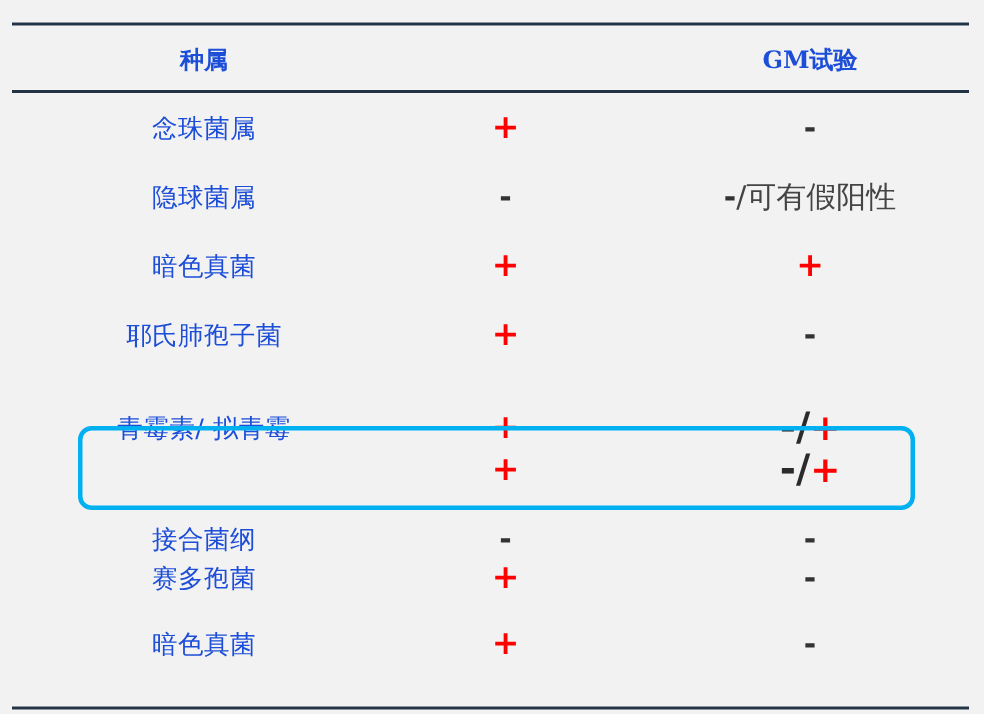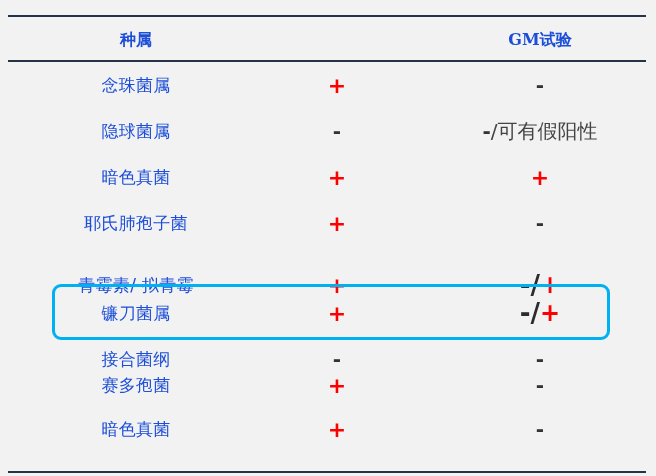--- a/index.html
+++ b/index.html
@@ -89,21 +89,20 @@
 <div class="row" style="top:246px;margin-top:16px;">
   <div class="cell c1 name">青霉素/ 拟青霉</div>
   <div class="cell c2 plus">+</div>
   <div class="cell c3">
     <span class="big">-/</span>
       <span class="bigplus">+</span>
   </div>
 </div>
 
 <div class="row" style="top:290px;">
-  <div class="cell c1 name">镰刀菌属</div>
   <div class="cell c2 plus">+</div>
   <div class="cell c3">
     <span class="big">-/</span>
       <span class="bigplus">+</span>
   </div>
 </div>
 <div class="highlight"></div>
 
 <div class="row" style="top:336px;text-align:center;">
   <div class="cell c1 name">接合菌纲</div>

